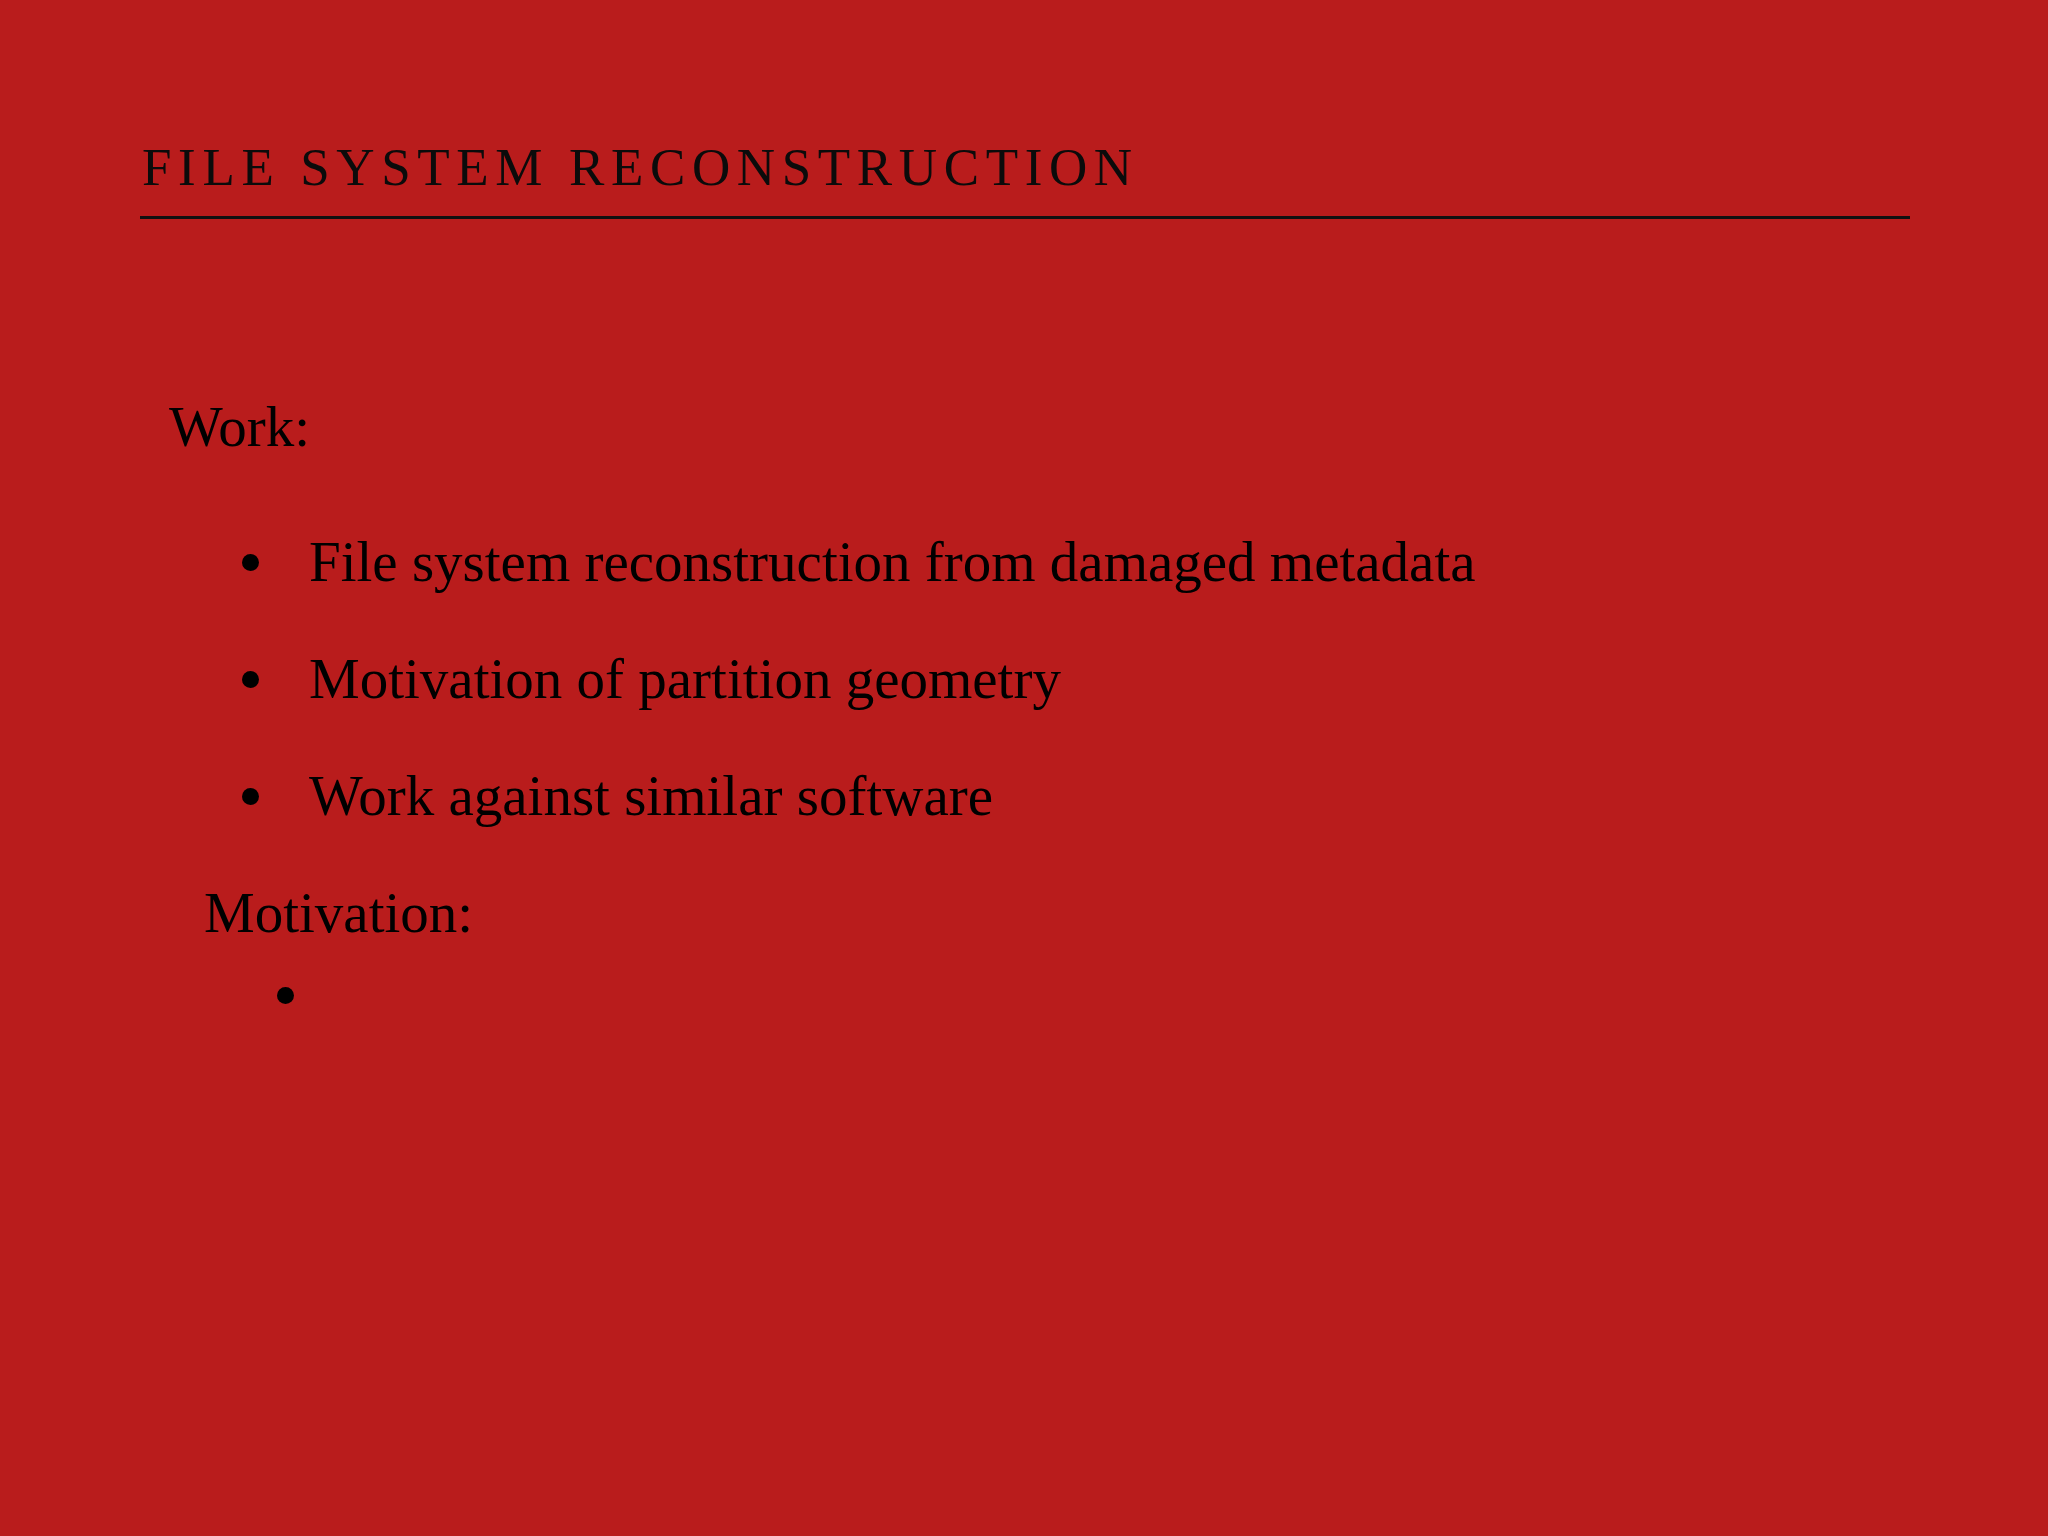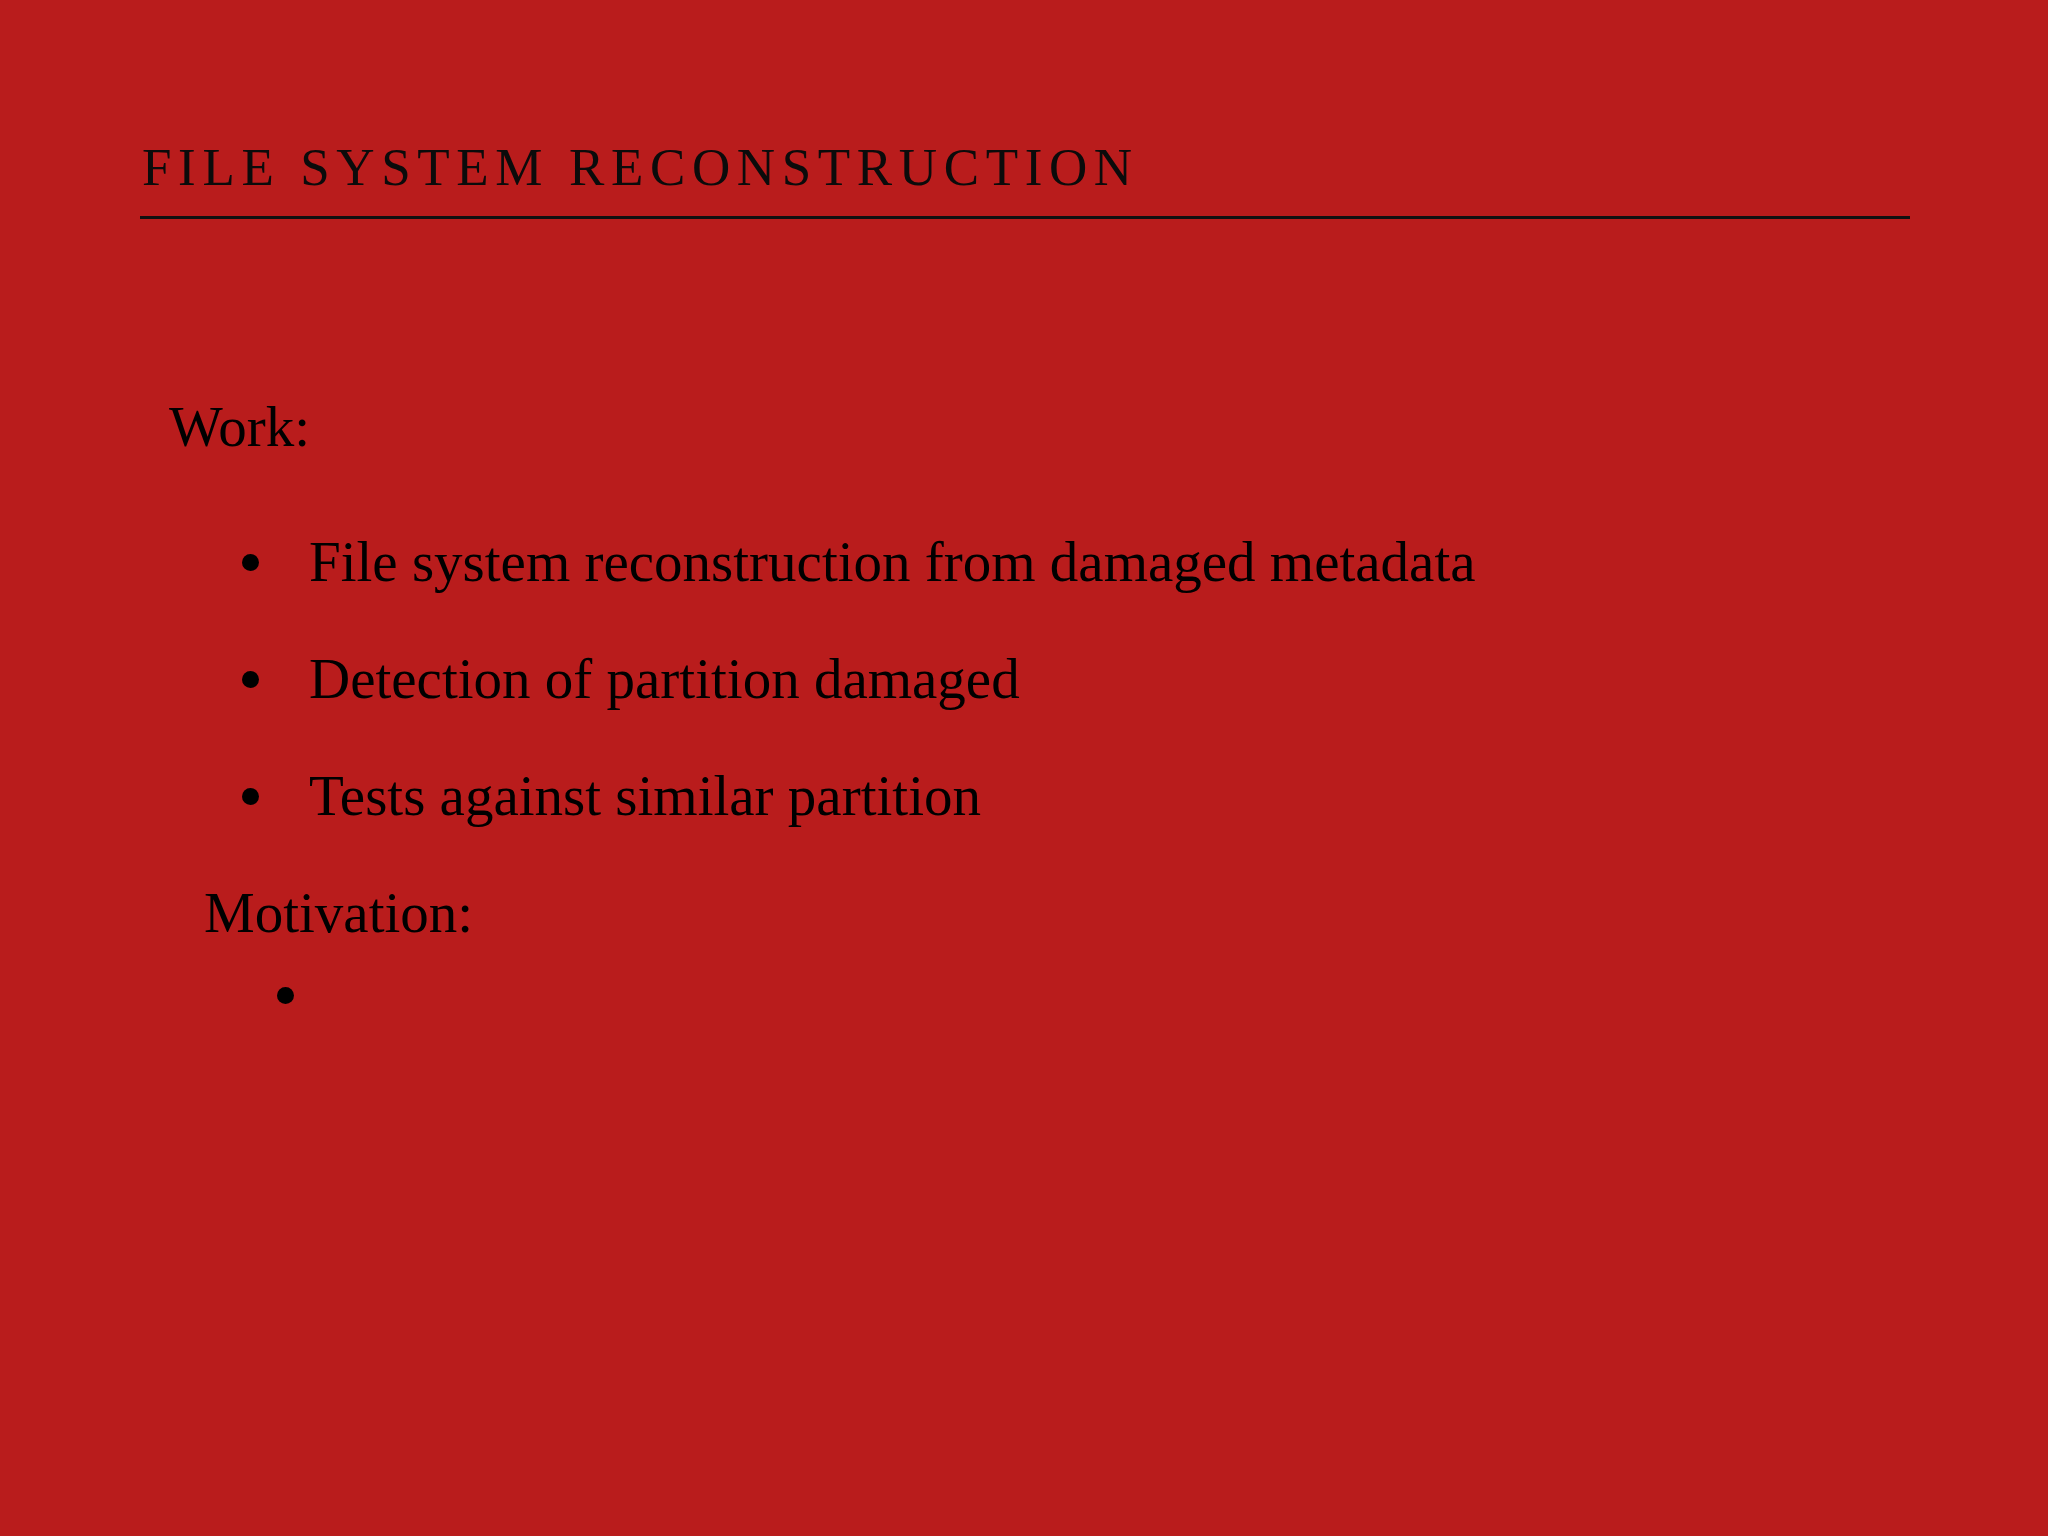--- a/index.html
+++ b/index.html
@@ -118,25 +118,25 @@
 
     <section class="section section-work">
       <h2 class="section-heading">Work:</h2>
       <ul class="bullet-list">
         <li class="bullet-item">
           <span class="dot"></span>
           <span>File system reconstruction from damaged metadata</span>
         </li>
         <li class="bullet-item">
           <span class="dot"></span>
-          <span>Detection of partition damaged</span>
+          <span>Motivation of partition geometry</span>
         </li>
         <li class="bullet-item">
           <span class="dot"></span>
-          <span>Tests against similar partition</span>
+          <span>Work against similar software</span>
         </li>
       </ul>
     </section>
 
     <section class="section section-motivation">
       <h2 class="section-heading">Motivation:</h2>
       <ul class="bullet-list">
         <li class="bullet-item">
           <span class="dot"></span>
         </li>

